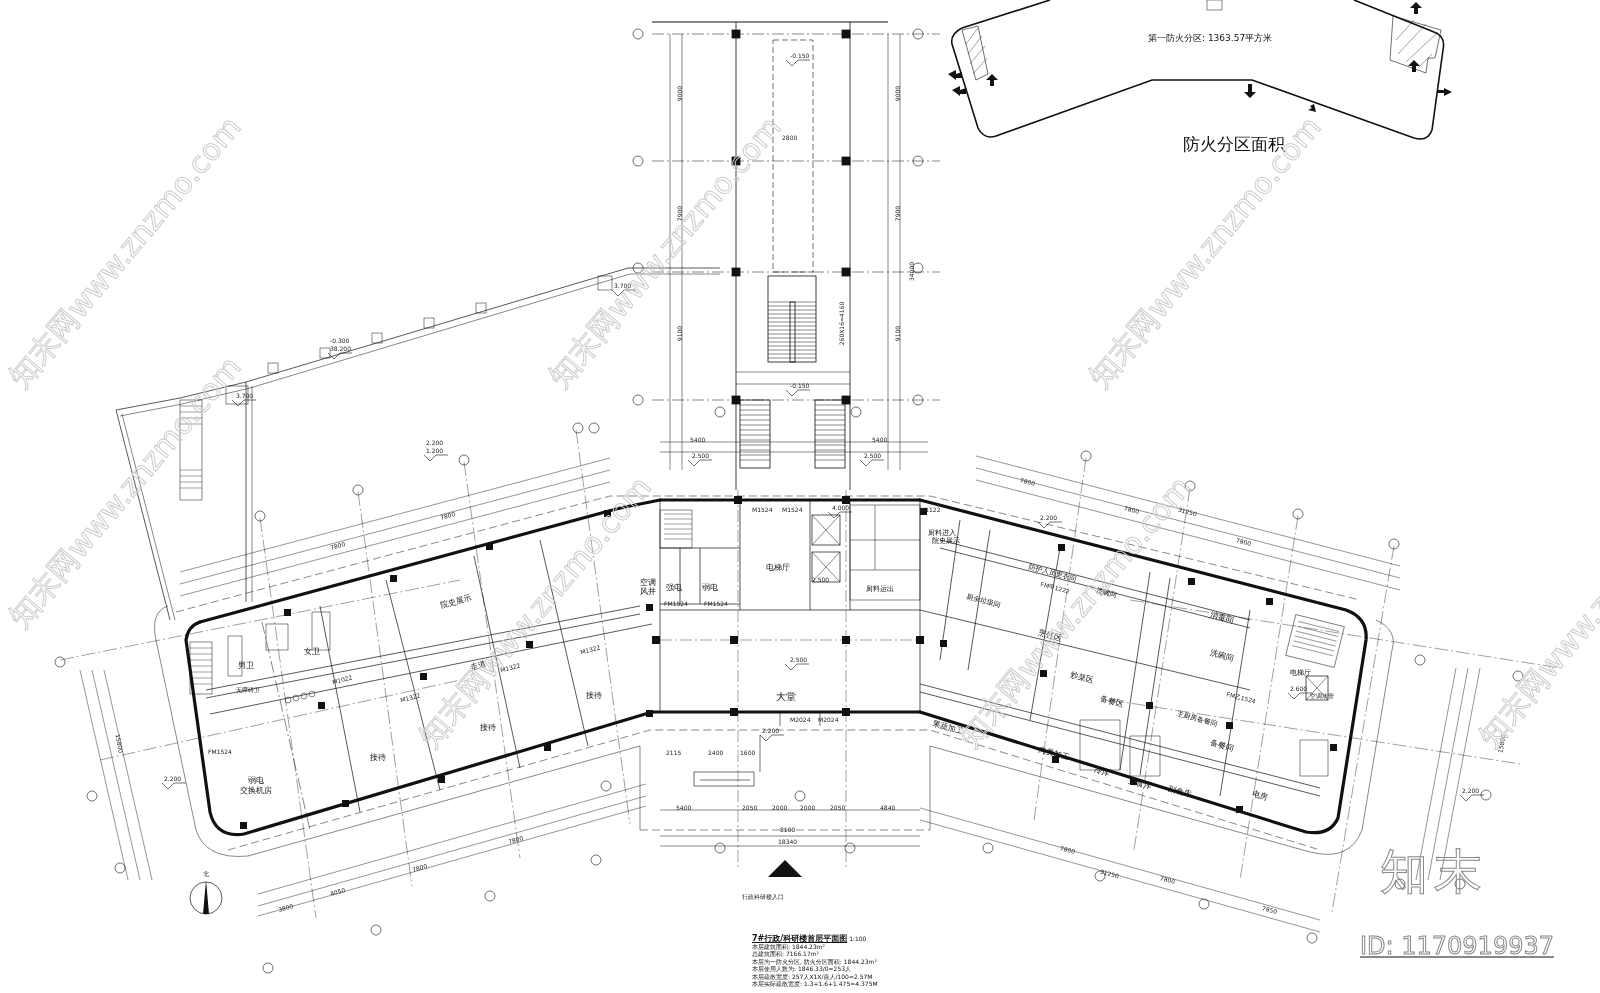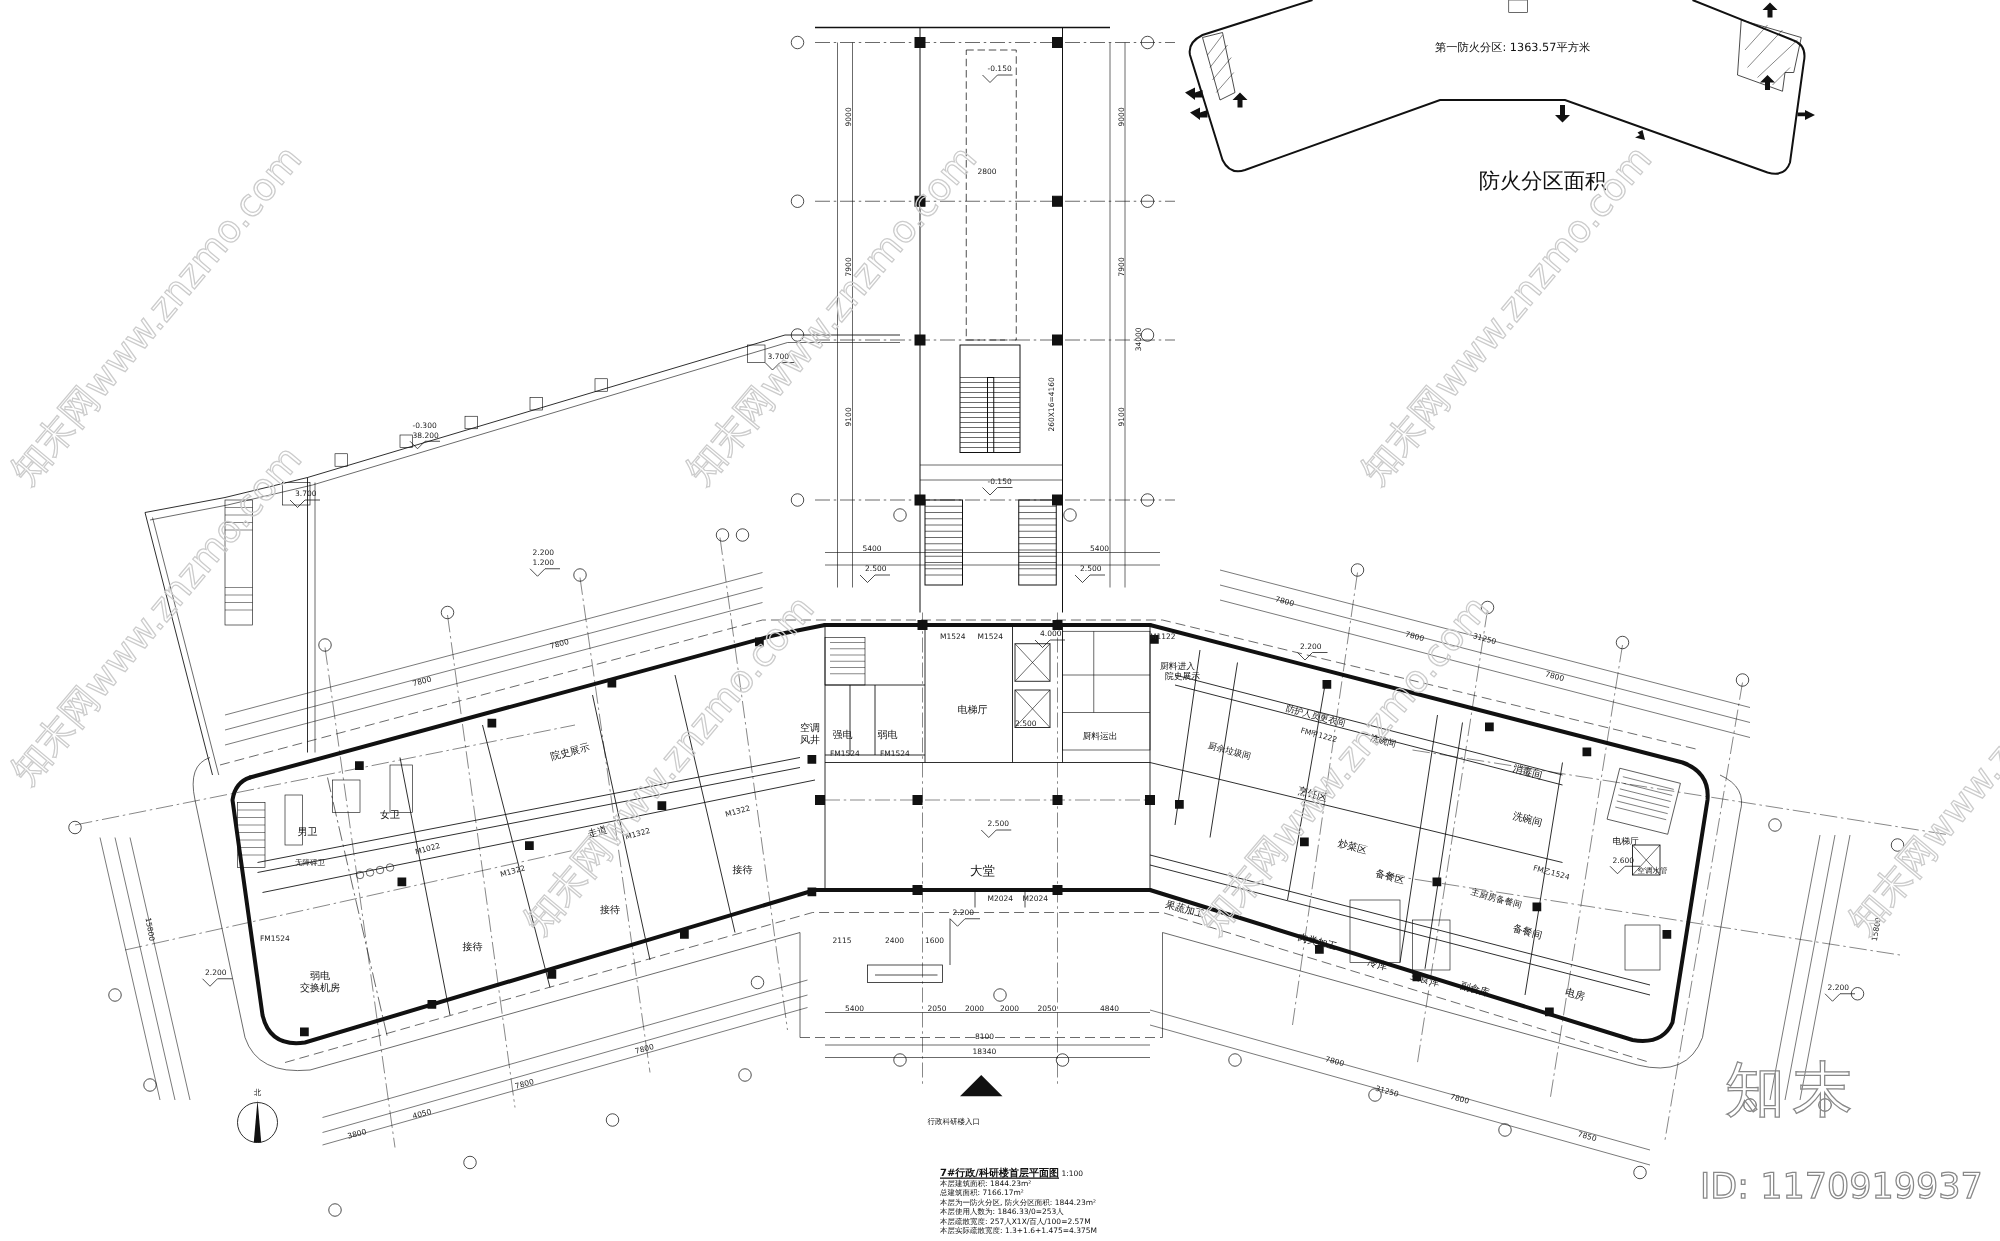--- a/index.html
+++ b/index.html
@@ -6,21 +6,21 @@
   body{width:1600px;height:993px;overflow:hidden;position:relative;font-family:"DejaVu Sans",sans-serif;color:#111;}
   #canvas{position:absolute;left:0;top:0;width:1600px;height:993px;}
   .lbl{position:absolute;font-size:9px;color:#111;white-space:nowrap;font-family:"DejaVu Sans",sans-serif;}
   .room{font-size:8px;}
   .dim{font-size:6px;color:#222;}
   .legend-title{position:absolute;left:1183px;top:133px;font-size:17px;font-weight:normal;}
   .fz-area{position:absolute;left:1148px;top:32px;font-size:9px;}
   .title-block{position:absolute;left:752px;top:935px;font-size:6px;line-height:7.5px;}
   .title-block .t{font-size:8px;font-weight:bold;text-decoration:underline;}
   .wm-big{position:absolute;left:1380px;top:840px;font-size:48px;color:transparent;-webkit-text-stroke:1px #888;letter-spacing:6px;}
-  .wm-id{position:absolute;left:1360px;top:932px;font-size:28px;color:transparent;-webkit-text-stroke:1px #888;}
+  .wm-id{position:absolute;left:1360px;top:932px;font-size:24px;color:transparent;text-decoration:underline;-webkit-text-stroke:1px #888;}
   .wm-diag{position:absolute;font-size:30px;color:transparent;-webkit-text-stroke:1px #ccc;transform-origin:left top;white-space:nowrap;}
   .entry-label{position:absolute;left:742px;top:893px;font-size:6px;}
 </style>
 </head>
 <body>
 
 <svg id="canvas" viewBox="0 0 1600 993" xmlns="http://www.w3.org/2000/svg">
   <g fill="none" stroke="#111" stroke-width="0.8">
 
     <g>

